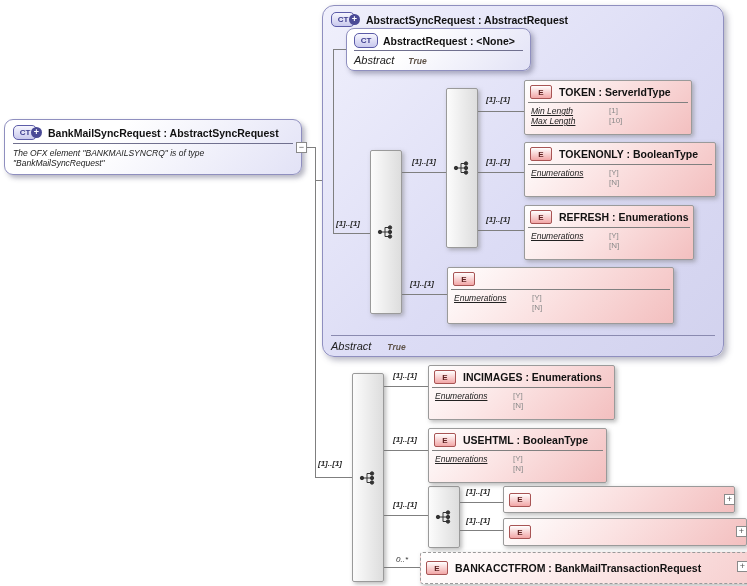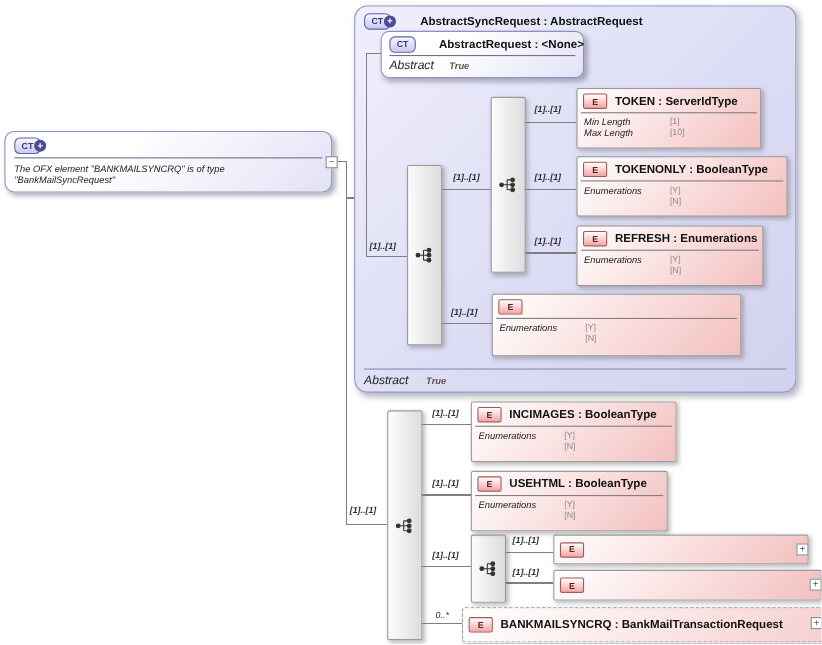--- a/index.html
+++ b/index.html
@@ -5,21 +5,21 @@
   html,body{margin:0;padding:0;background:#ffffff;}
   #canvas{position:relative;width:747px;height:586px;background:#ffffff;overflow:hidden;
           font-family:"Liberation Sans",sans-serif;}
   
   .parentbox{position:absolute;z-index:1;border:1px solid #8f8fbf;border-radius:12px;
              background:linear-gradient(135deg,#f0f0fc 0%,#dcdcf5 55%,#d2d2ee 100%);
              box-shadow:3px 3px 6px rgba(90,90,120,.45);}
   .whitebox{position:absolute;z-index:3;border:1px solid #8f8fbf;border-radius:9px;
             background:linear-gradient(135deg,#ffffff 35%,#e2e2f6 100%);
             box-shadow:3px 3px 5px rgba(90,90,120,.45);}
-  .bhdr{display:flex;align-items:center;gap:21px;padding:6px 8px 4px 8px;}
+  .bhdr{display:flex;align-items:center;gap:5px;padding:6px 8px 4px 8px;}
   .btitle{font-size:10.5px;font-weight:bold;color:#111;white-space:nowrap;}
   .bsep{height:1px;background:#70708f;margin:0 8px;}
   .bannot{font-size:8.5px;font-style:italic;color:#222;padding:4px 8px;line-height:10px;max-width:218px;}
   .abs-row{display:flex;gap:14px;padding:4px 8px;align-items:baseline;}
   .abs-label{font-size:11px;font-style:italic;color:#222;}
   .abs-value{font-size:8.5px;font-weight:bold;color:#5f5349;font-style:italic;}
   .pbox-sep{position:absolute;left:8px;right:8px;bottom:20px;height:1px;background:#8a8ab0;}
   .pbox-abs{position:absolute;left:8px;bottom:4px;display:flex;gap:16px;align-items:baseline;}
   
   .cticon{position:relative;display:inline-flex;align-items:center;justify-content:center;
@@ -36,21 +36,21 @@
          font-size:8px;font-weight:bold;color:#5c1f1f;}
   
   .elembox{position:absolute;z-index:3;border:1px solid #9a9a9a;border-radius:2px;
            background:linear-gradient(135deg,#ffffff 0%,#fbe3e3 45%,#f3bfbf 100%);
            box-shadow:2px 2px 4px rgba(120,120,120,.5);}
   .elembox .ehdr{display:flex;align-items:center;gap:7px;padding:4px 6px 3px 5px;}
   .elembox .etitle{font-size:10.5px;font-weight:bold;color:#111;white-space:nowrap;}
   .elembox .esep{height:1px;background:#808080;margin:0 3px;}
   .eattrs{padding:3px 6px 0 6px;}
   .arow{display:flex;line-height:10px;}
-  .alabel{font-size:8.5px;font-style:italic;color:#222;width:78px;flex:0 0 auto;}
+  .alabel{font-size:8.5px;font-style:italic;color:#222;width:78px;flex:0 0 auto;text-decoration:underline;}
   .aval{font-size:8px;color:#8a8a8a;}
   .elembox.small{display:flex;align-items:center;gap:7px;padding:0 6px 0 5px;}
   .elembox.dashed{border:1px dashed #9a9a9a;border-radius:3px;
            background:linear-gradient(135deg,#ffffff 0%,#fce8e8 50%,#f6cfcf 100%);}
   
   .seqbar{position:absolute;z-index:3;border:1px solid #9a9a9a;border-radius:2px;
           background:linear-gradient(90deg,#fcfcfc,#dddddd);
           box-shadow:2px 2px 4px rgba(120,120,120,.5);
           display:flex;align-items:center;justify-content:center;}
   
@@ -91,20 +91,21 @@
       <polyline points="382,515 428,515"></polyline>
       <polyline points="382,567 420,567"></polyline>
       <polyline points="458,502 503,502"></polyline>
       <polyline points="458,530 503,530"></polyline>
     </g>
   </svg>
 
   <div class="whitebox" style="left:4px;top:119px;width:296px;height:54px">
     <div class="bhdr" style="padding:5px 8px 3px 8px">
       <span class="cticon plus">CT</span>
+      <span class="btitle">BankMailSyncRequest : AbstractSyncRequest</span>
     </div>
     <div class="bsep"></div>
     <div class="bannot">The OFX element "BANKMAILSYNCRQ" is of type "BankMailSyncRequest"</div>
   </div>
   <div class="toggle" style="left:296px;top:142px">−</div>
 
   <div class="whitebox" style="left:346px;top:28px;width:183px;height:41px;border-radius:8px">
     <div class="bhdr" style="padding:4px 8px 2px 7px">
       <span class="cticon">CT</span>
       <span class="btitle">AbstractRequest : &lt;None&gt;</span>
@@ -242,21 +243,21 @@
       <div class="arow">
           <span class="alabel"></span>
           <span class="aval">[N]</span>
         </div>
     </div>
   </div>
 
   <div class="elembox" style="left:428px;top:365px;width:185px;height:53px">
     <div class="ehdr">
       <span class="eicon">E</span>
-      <span class="etitle">INCIMAGES : BooleanType</span>
+      <span class="etitle">INCIMAGES : Enumerations</span>
     </div>
     <div class="esep"></div>
     <div class="eattrs">
       <div class="arow">
           <span class="alabel">Enumerations</span>
           <span class="aval">[Y]</span>
         </div>
       <div class="arow">
           <span class="alabel"></span>
           <span class="aval">[N]</span>
@@ -287,17 +288,17 @@
   </div>
   <div class="toggle" style="left:724px;top:494px">+</div>
 
   <div class="elembox small" style="left:503px;top:518px;width:231px;height:26px">
     <span class="eicon">E</span>
   </div>
   <div class="toggle" style="left:736px;top:526px">+</div>
 
   <div class="elembox small dashed" style="left:420px;top:552px;width:322px;height:30px">
     <span class="eicon">E</span>
-    <span class="etitle">BANKMAILSYNCRQ : BankMailTransactionRequest</span>
+    <span class="etitle">BANKACCTFROM : BankMailTransactionRequest</span>
   </div>
   <div class="toggle" style="left:737px;top:561px">+</div>
 
 </div>
 
 </body></html>

